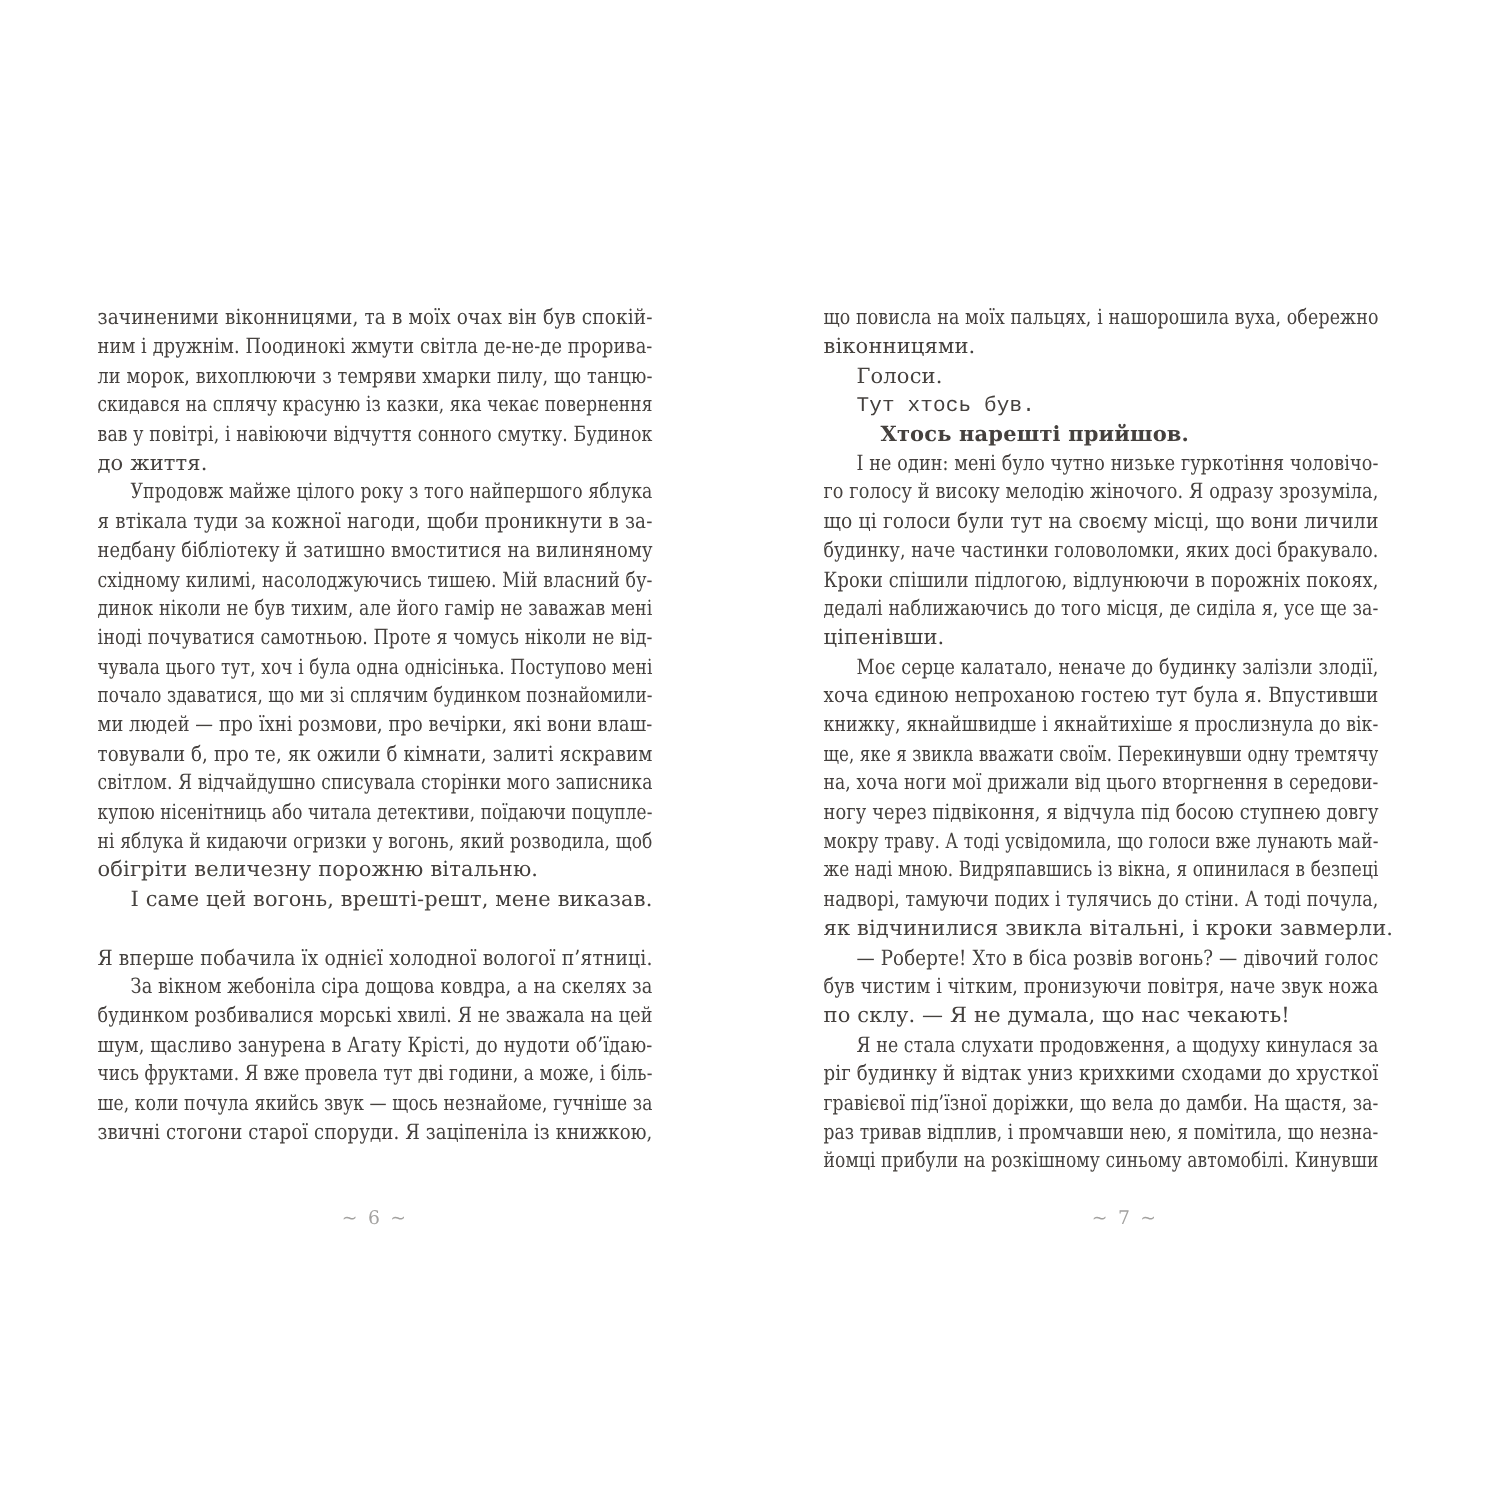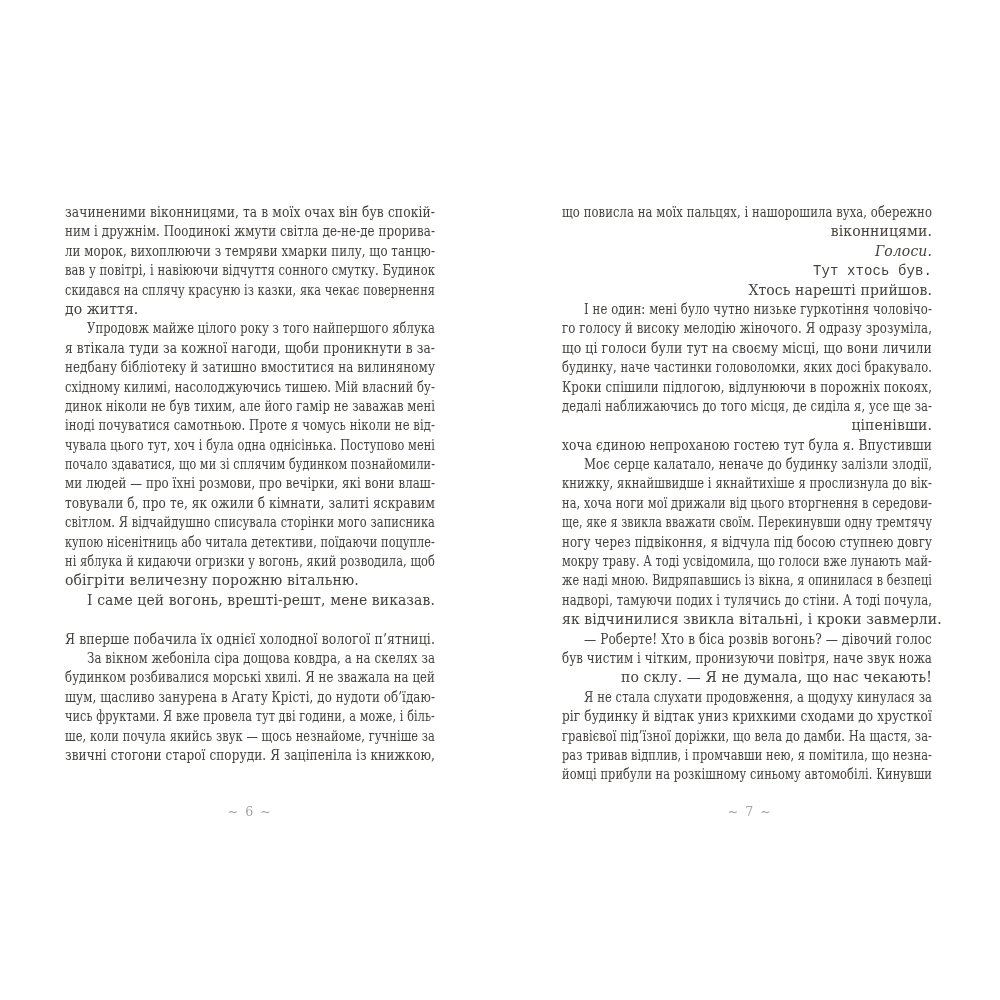--- a/index.html
+++ b/index.html
@@ -17,56 +17,56 @@
     background: #ffffff;
     overflow: hidden;
     border-radius: 24px;
   }
   .page-column {
     position: absolute;
     top: 203px;
     width: 370px;
   }
   #left-col  { left: 65px;  }
-  #right-col { left: 562px; text-align: right; }
+  #right-col { left: 549px; }
   .line {
     height: 19.4px;
     line-height: 19.4px;
     font-size: 14px;
     white-space: nowrap;
     color: #45413e;
   }
   .txt {
     display: inline-block;
     transform-origin: 0 50%;
     letter-spacing: 0.1px;
   }
-  .txt.it { font-style: italic; }
+  .txt.it { }
   .folio {
     position: absolute;
     top: 804px;
     width: 370px;
     text-align: center;
     font-size: 12.5px;
     letter-spacing: 1.5px;
     color: #a3a2a0;
   }
   #left-folio  { left: 65px;  }
   #right-folio { left: 565px; }
 </style>
 </head>
 <body>
 
 <div class="spread">
   <div id="left-col" class="page-column">
       <div class="line"><span class="txt" style="transform: scaleX(0.879219);">зачиненими віконницями, та в моїх очах він був спокій-</span></div>
       <div class="line"><span class="txt" style="transform: scaleX(0.845382);">ним і дружнім. Поодинокі жмути світла де-не-де прорива-</span></div>
       <div class="line"><span class="txt" style="transform: scaleX(0.839895);">ли морок, вихоплюючи з темряви хмарки пилу, що танцю-</span></div>
+      <div class="line"><span class="txt" style="transform: scaleX(0.807392);">скидався на сплячу красуню із казки, яка чекає повернення</span></div>
       <div class="line"><span class="txt" style="transform: scaleX(0.825806);">вав у повітрі, і навіюючи відчуття сонного смутку. Будинок</span></div>
-      <div class="line"><span class="txt" style="transform: scaleX(0.807392);">скидався на сплячу красуню із казки, яка чекає повернення</span></div>
       <div class="line"><span class="txt">до життя.</span></div>
       <div class="line"><span class="txt" style="margin-left: 22px; transform: scaleX(0.821845);">Упродовж майже цілого року з того найпершого яблука</span></div>
       <div class="line"><span class="txt" style="transform: scaleX(0.873962);">я втікала туди за кожної нагоди, щоби проникнути в за-</span></div>
       <div class="line"><span class="txt" style="transform: scaleX(0.848746);">недбану бібліотеку й затишно вмоститися на вилиняному</span></div>
       <div class="line"><span class="txt" style="transform: scaleX(0.828291);">східному килимі, насолоджуючись тишею. Мій власний бу-</span></div>
       <div class="line"><span class="txt" style="transform: scaleX(0.828349);">динок ніколи не був тихим, але його гамір не заважав мені</span></div>
       <div class="line"><span class="txt" style="transform: scaleX(0.828812);">іноді почуватися самотньою. Проте я чомусь ніколи не від-</span></div>
       <div class="line"><span class="txt" style="transform: scaleX(0.808053);">чувала цього тут, хоч і була одна однісінька. Поступово мені</span></div>
       <div class="line"><span class="txt" style="transform: scaleX(0.79973);">почало здаватися, що ми зі сплячим будинком познайомили-</span></div>
       <div class="line"><span class="txt" style="transform: scaleX(0.843635);">ми людей — про їхні розмови, про вечірки, які вони влаш-</span></div>
@@ -84,33 +84,33 @@
       <div class="line"><span class="txt" style="transform: scaleX(0.803284);">чись фруктами. Я вже провела тут дві години, а може, і біль-</span></div>
       <div class="line"><span class="txt" style="transform: scaleX(0.813802);">ше, коли почула якийсь звук — щось незнайоме, гучніше за</span></div>
       <div class="line"><span class="txt" style="transform: scaleX(0.861122);">звичні стогони старої споруди. Я заціпеніла із книжкою,</span></div>
     </div>
 
   <div id="right-col" class="page-column">
       <div class="line"><span class="txt" style="transform: scaleX(0.828175);">що повисла на моїх пальцях, і нашорошила вуха, обережно</span></div>
       <div class="line"><span class="txt">віконницями.</span></div>
       <div class="line"><span class="txt it" style="margin-left: 22px;">Голоси.</span></div>
       <div class="line"><span class="txt" style="margin-left: 22px; font-family: Liberation Mono, monospace;">Тут хтось був.</span></div>
-      <div class="line"><span class="txt" style="margin-left: 8px;">Хтось нарешті прийшов.</span></div>
+      <div class="line"><span class="txt" style="margin-left: 38px; font-weight: bold;">Хтось нарешті прийшов.</span></div>
       <div class="line"><span class="txt" style="margin-left: 22px; transform: scaleX(0.835096);">І не один: мені було чутно низьке гуркотіння чоловічо-</span></div>
       <div class="line"><span class="txt" style="transform: scaleX(0.840461);">го голосу й високу мелодію жіночого. Я одразу зрозуміла,</span></div>
       <div class="line"><span class="txt" style="transform: scaleX(0.891566);">що ці голоси були тут на своєму місці, що вони личили</span></div>
       <div class="line"><span class="txt" style="transform: scaleX(0.826095);">будинку, наче частинки головоломки, яких досі бракувало.</span></div>
       <div class="line"><span class="txt" style="transform: scaleX(0.847015);">Кроки спішили підлогою, відлунюючи в порожніх покоях,</span></div>
       <div class="line"><span class="txt" style="transform: scaleX(0.826066);">дедалі наближаючись до того місця, де сиділа я, усе ще за-</span></div>
       <div class="line"><span class="txt">ціпенівши.</span></div>
+      <div class="line"><span class="txt" style="margin-left: 22px; transform: scaleX(0.839249);">Моє серце калатало, неначе до будинку залізли злодії,</span></div>
       <div class="line"><span class="txt" style="transform: scaleX(0.876388);">хоча єдиною непроханою гостею тут була я. Впустивши</span></div>
-      <div class="line"><span class="txt" style="margin-left: 22px; transform: scaleX(0.839249);">Моє серце калатало, неначе до будинку залізли злодії,</span></div>
       <div class="line"><span class="txt" style="transform: scaleX(0.822422);">книжку, якнайшвидше і якнайтихіше я прослизнула до вік-</span></div>
+      <div class="line"><span class="txt" style="transform: scaleX(0.792);">ще, яке я звикла вважати своїм. Перекинувши одну тремтячу</span></div>
       <div class="line"><span class="txt" style="transform: scaleX(0.814978);">на, хоча ноги мої дрижали від цього вторгнення в середови-</span></div>
-      <div class="line"><span class="txt" style="transform: scaleX(0.792);">ще, яке я звикла вважати своїм. Перекинувши одну тремтячу</span></div>
       <div class="line"><span class="txt" style="transform: scaleX(0.847409);">ногу через підвіконня, я відчула під босою ступнею довгу</span></div>
       <div class="line"><span class="txt" style="transform: scaleX(0.803584);">мокру траву. А тоді усвідомила, що голоси вже лунають май-</span></div>
       <div class="line"><span class="txt" style="transform: scaleX(0.804922);">же наді мною. Видряпавшись із вікна, я опинилася в безпеці</span></div>
       <div class="line"><span class="txt" style="transform: scaleX(0.831023);">надворі, тамуючи подих і тулячись до стіни. А тоді почула,</span></div>
       <div class="line"><span class="txt">як відчинилися звикла вітальні, і кроки завмерли.</span></div>
       <div class="line"><span class="txt" style="margin-left: 22px; transform: scaleX(0.866514);">— Роберте! Хто в біса розвів вогонь? — дівочий голос</span></div>
       <div class="line"><span class="txt" style="transform: scaleX(0.844207);">був чистим і чітким, пронизуючи повітря, наче звук ножа</span></div>
       <div class="line"><span class="txt">по склу. — Я не думала, що нас чекають!</span></div>
       <div class="line"><span class="txt" style="margin-left: 22px; transform: scaleX(0.824095);">Я не стала слухати продовження, а щодуху кинулася за</span></div>
       <div class="line"><span class="txt" style="transform: scaleX(0.867749);">ріг будинку й відтак униз крихкими сходами до хрусткої</span></div>

